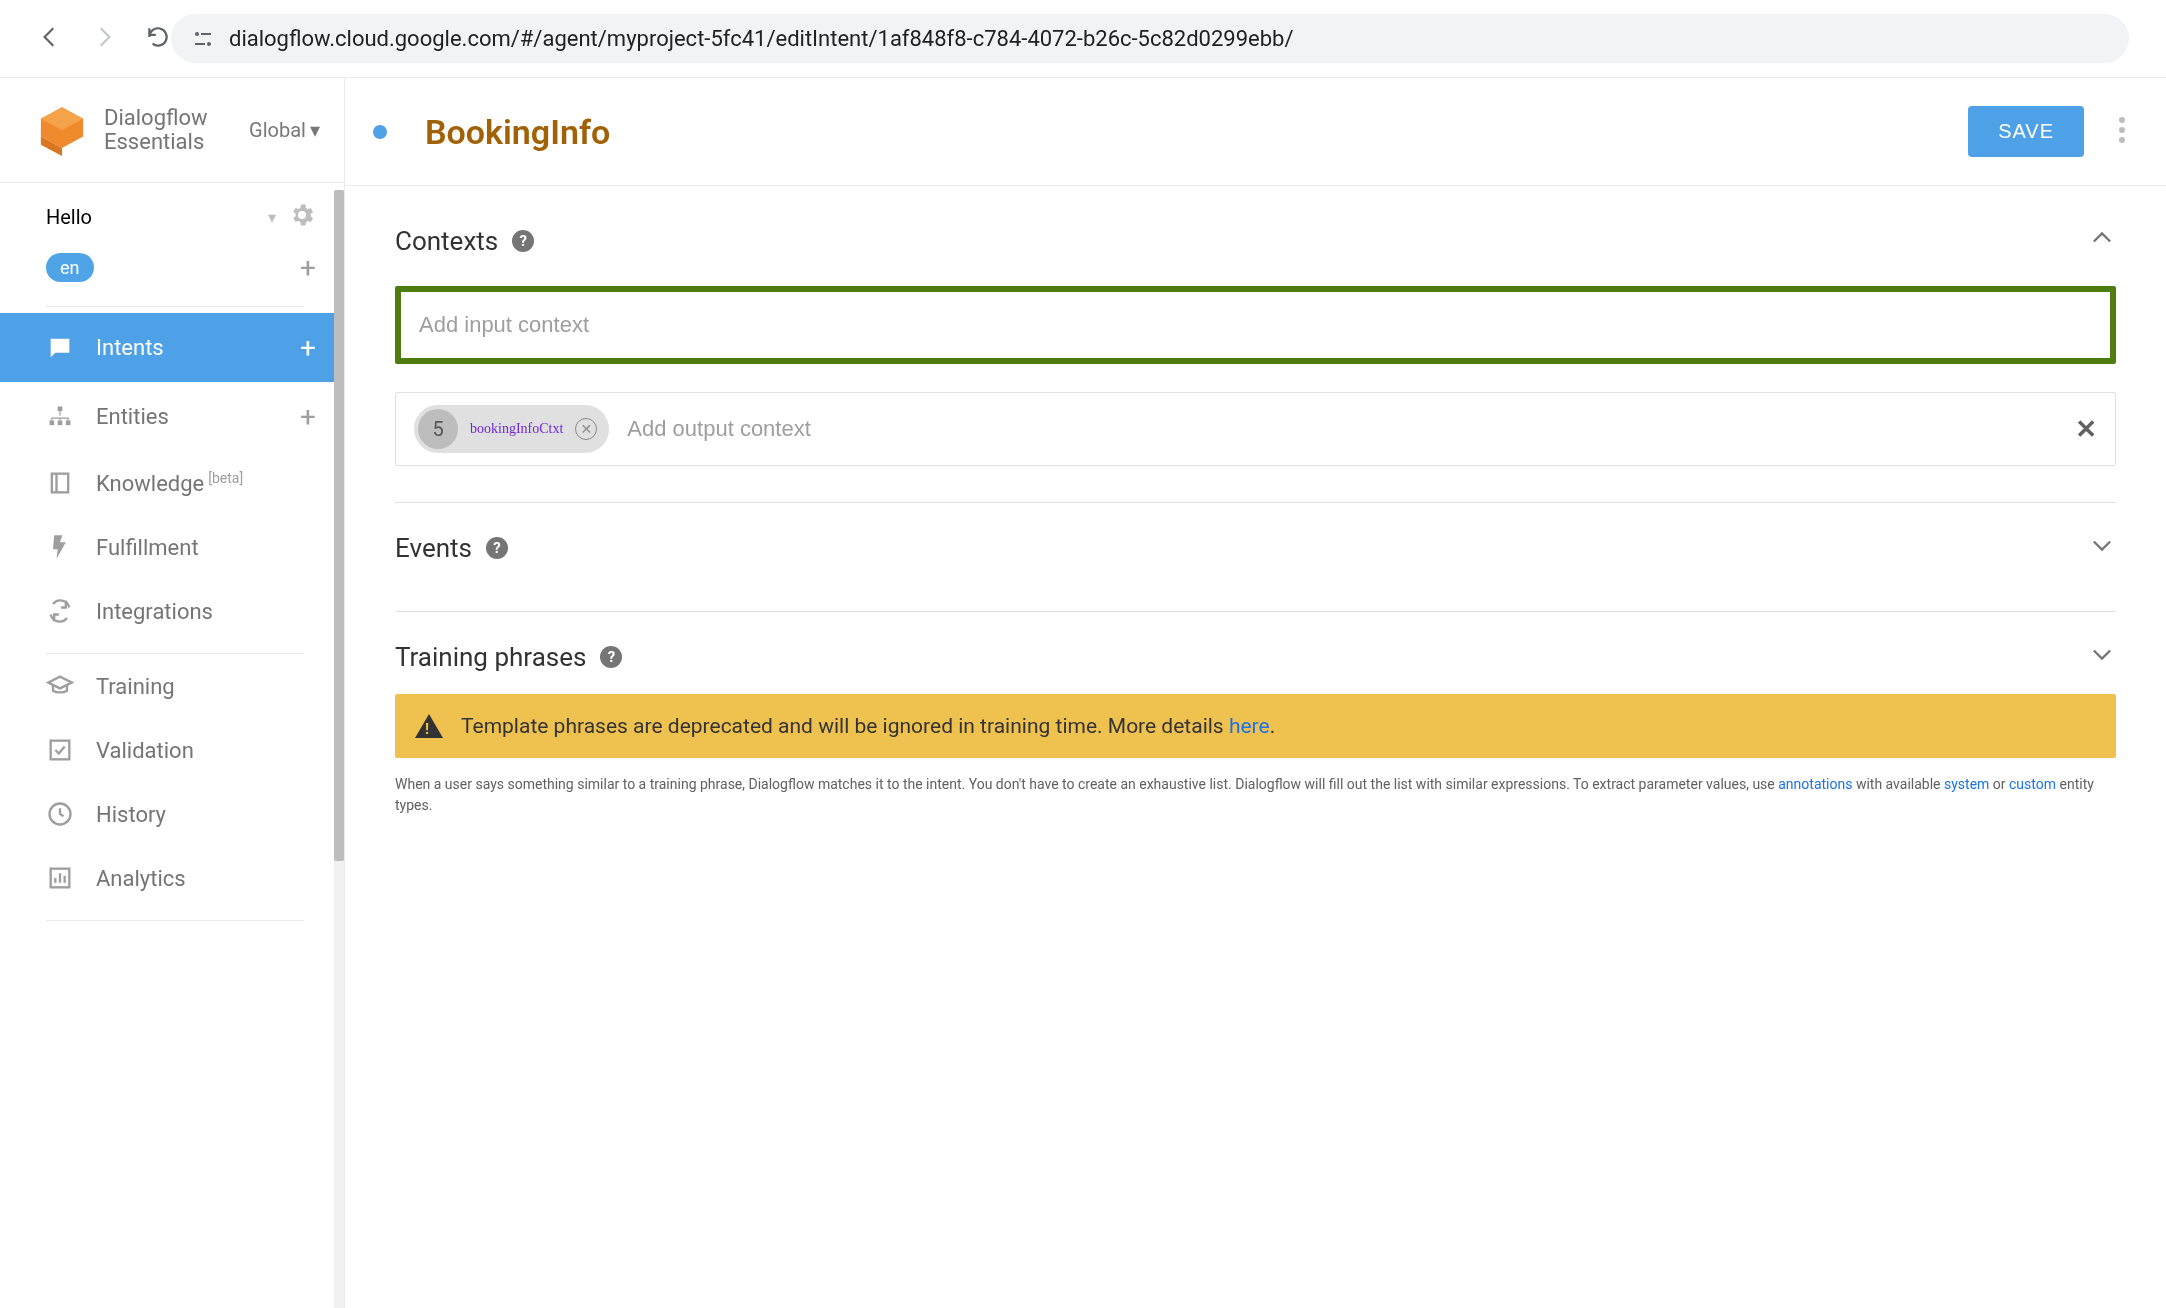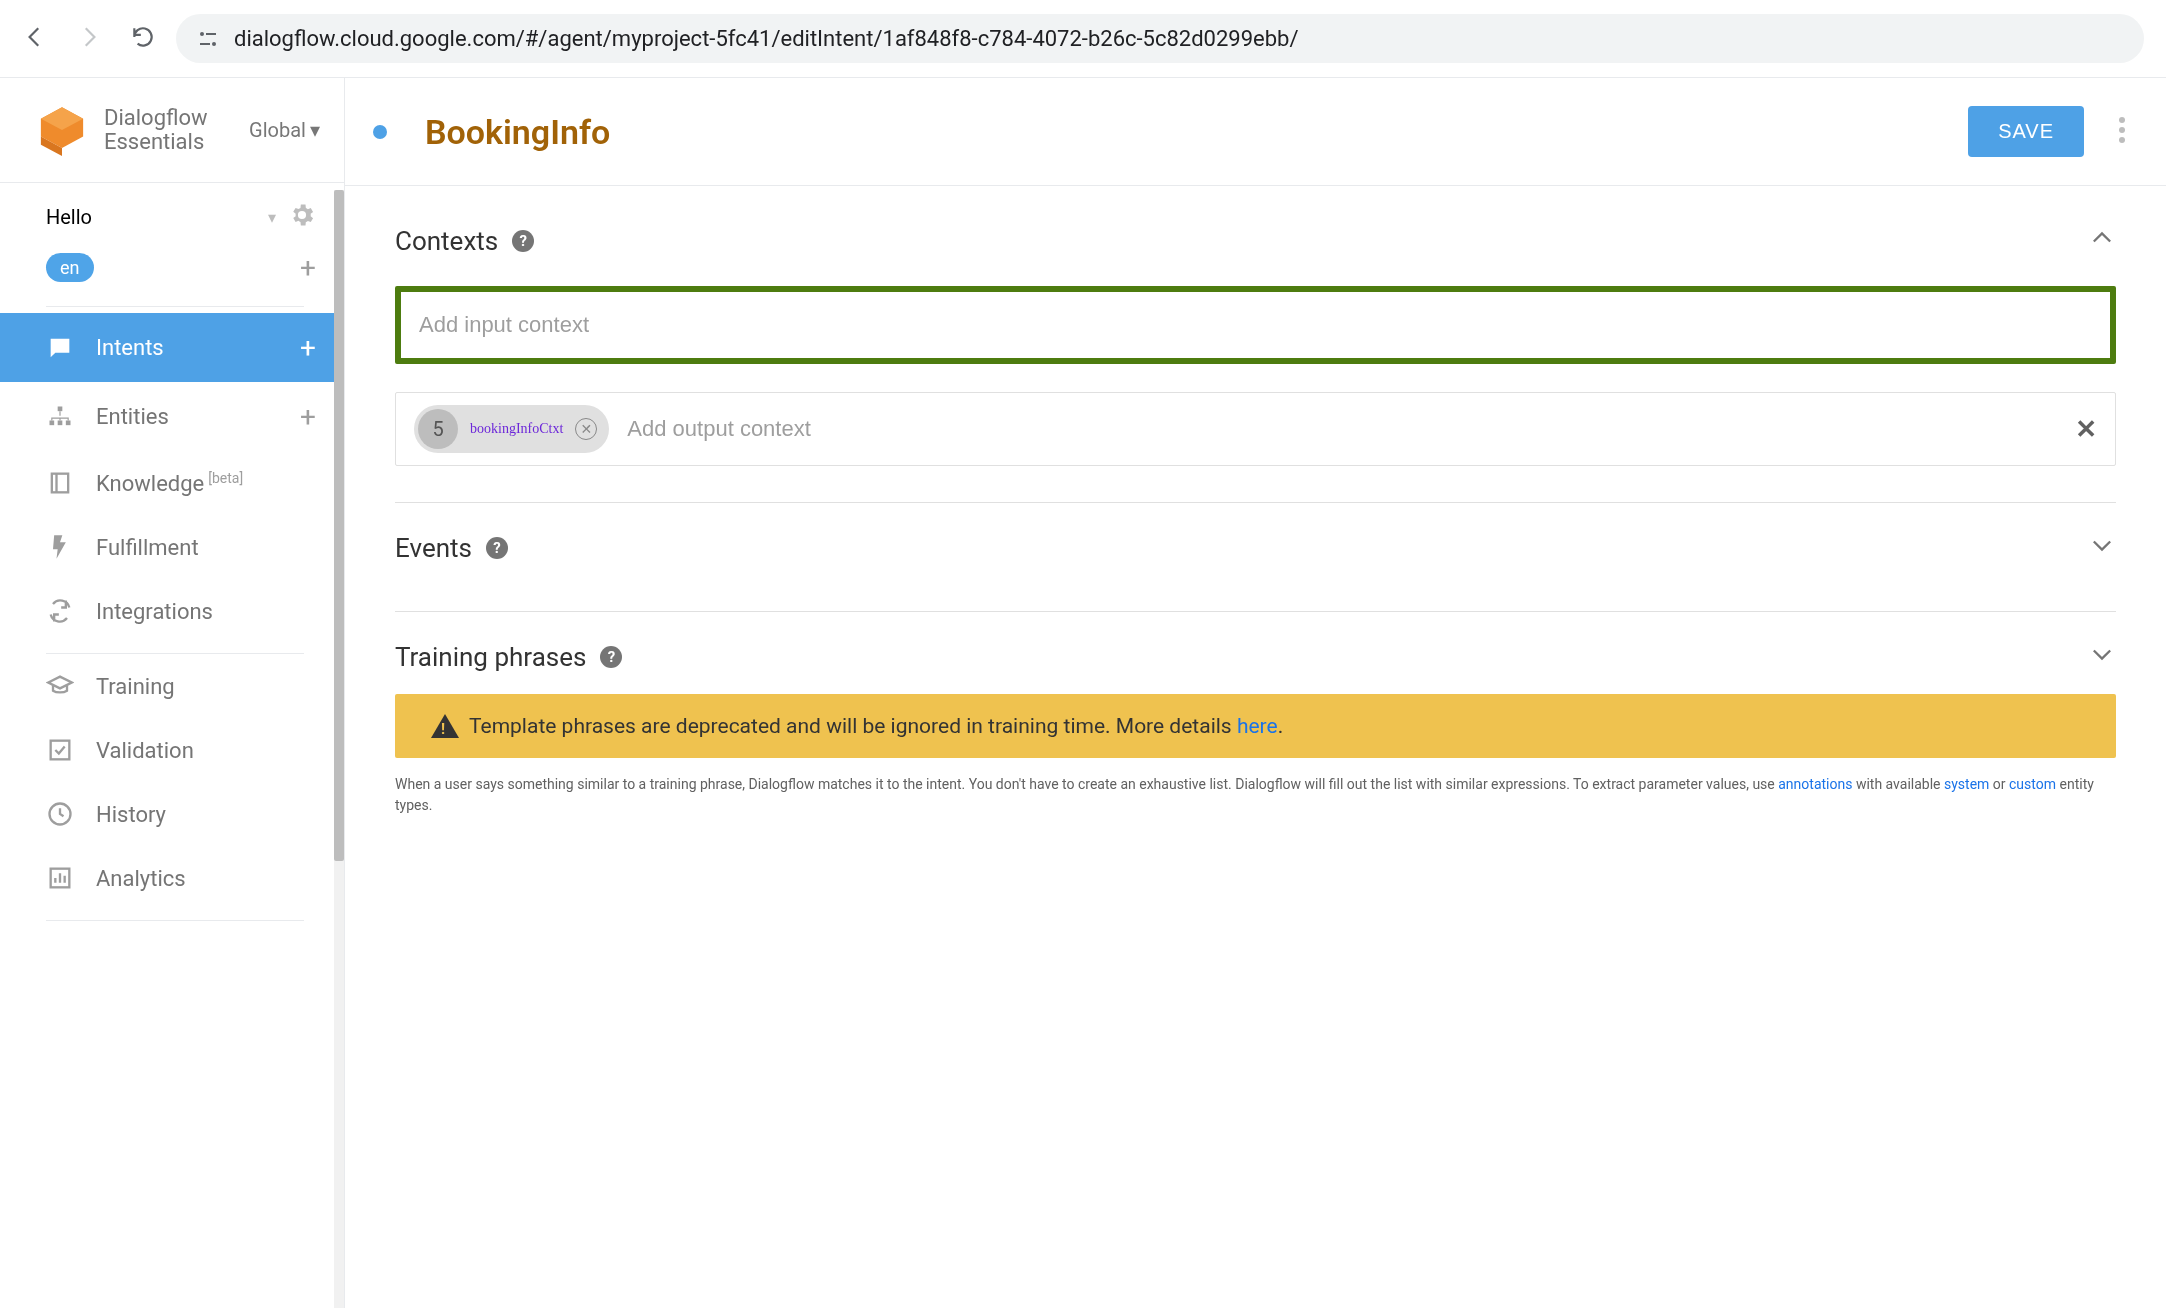--- a/index.html
+++ b/index.html
@@ -1,20 +1,20 @@
 <!DOCTYPE html>
 <html><head>
 <meta charset="utf-8">
 <style>
   * { box-sizing: border-box; margin: 0; padding: 0; }
   html, body { height: 100%; font-family: -apple-system, BlinkMacSystemFont, "Segoe UI", Roboto, Arial, sans-serif; color: #3c4043; }
   body { display: flex; flex-direction: column; background: #fff; }
 
   
-  .chrome-bar { display: flex; align-items: center; gap: 20px; padding: 14px 22px; border-bottom: 1px solid #e8eaed; background: #fff; }
+  .chrome-bar { display: flex; align-items: center; padding: 14px 37px; border-bottom: 1px solid #e8eaed; background: #fff; }
   .nav-icons { display: flex; align-items: center; gap: 28px; }
   .nav-icons svg { width: 26px; height: 26px; stroke: #5f6368; stroke-width: 2; fill: none; }
   .nav-icons .disabled svg { stroke: #c4c7c9; }
   .url-pill { flex: 1; display: flex; align-items: center; gap: 14px; background: #f1f3f4; border-radius: 28px; padding: 12px 20px; font-size: 22px; color: #202124; }
   .site-icon { width: 24px; height: 24px; }
 
   
   .app { flex: 1; display: flex; min-height: 0; }
   .sidebar { width: 345px; border-right: 1px solid #e8eaed; display: flex; flex-direction: column; position: relative; }
   .sidebar-scroll-track { position: absolute; right: 0; top: 112px; bottom: 0; width: 10px; background: #f1f1f1; }
@@ -70,21 +70,21 @@
   .chip { display: inline-flex; align-items: center; background: #e0e0e0; border-radius: 26px; overflow: hidden; }
   .chip-count { background: #bdbdbd; color: #555; width: 40px; height: 40px; display: inline-flex; align-items: center; justify-content: center; font-size: 20px; border-radius: 50%; margin: 4px 0 4px 4px; }
   .chip-label { padding: 0 12px 0 12px; font-size: 14px; color: #6d28d9; font-family: Liberation Serif, serif; }
   .chip-x { width: 22px; height: 22px; border: 1.5px solid #888; border-radius: 50%; margin-right: 12px; display: inline-flex; align-items: center; justify-content: center; color: #888; font-size: 14px; cursor: pointer; }
   .output-input { flex: 1; border: none; outline: none; font-size: 22px; padding: 8px 6px; }
   .output-input::placeholder { color: #9e9e9e; }
   .output-x { margin-left: auto; color: #616161; font-size: 26px; font-weight: 700; cursor: pointer; }
 
   .section-rule { border: none; border-top: 1px solid #e0e0e0; margin: 36px 0 18px; }
 
-  .warning-banner { background: #efc24f; display: flex; align-items: center; gap: 10px; padding: 20px 36px; font-size: 21px; color: #333; border-radius: 2px; margin-top: 10px; }
+  .warning-banner { background: #efc24f; display: flex; align-items: center; gap: 18px; padding: 20px 20px; font-size: 21px; color: #333; border-radius: 2px; margin-top: 10px; }
   .warning-banner a { color: #1a73e8; text-decoration: none; }
   .warn-icon { width: 0; height: 0; border-left: 14px solid transparent; border-right: 14px solid transparent; border-bottom: 24px solid #333; position: relative; }
   .warn-icon::after { content: "!"; position: absolute; left: -4px; top: 6px; color: #efc24f; font-weight: 700; font-size: 15px; }
 
   .help-text { font-size: 14px; color: #616161; line-height: 1.5; margin-top: 16px; }
   .help-text a { color: #1a73e8; text-decoration: none; }
 </style>
 </head>
 <body>
 

